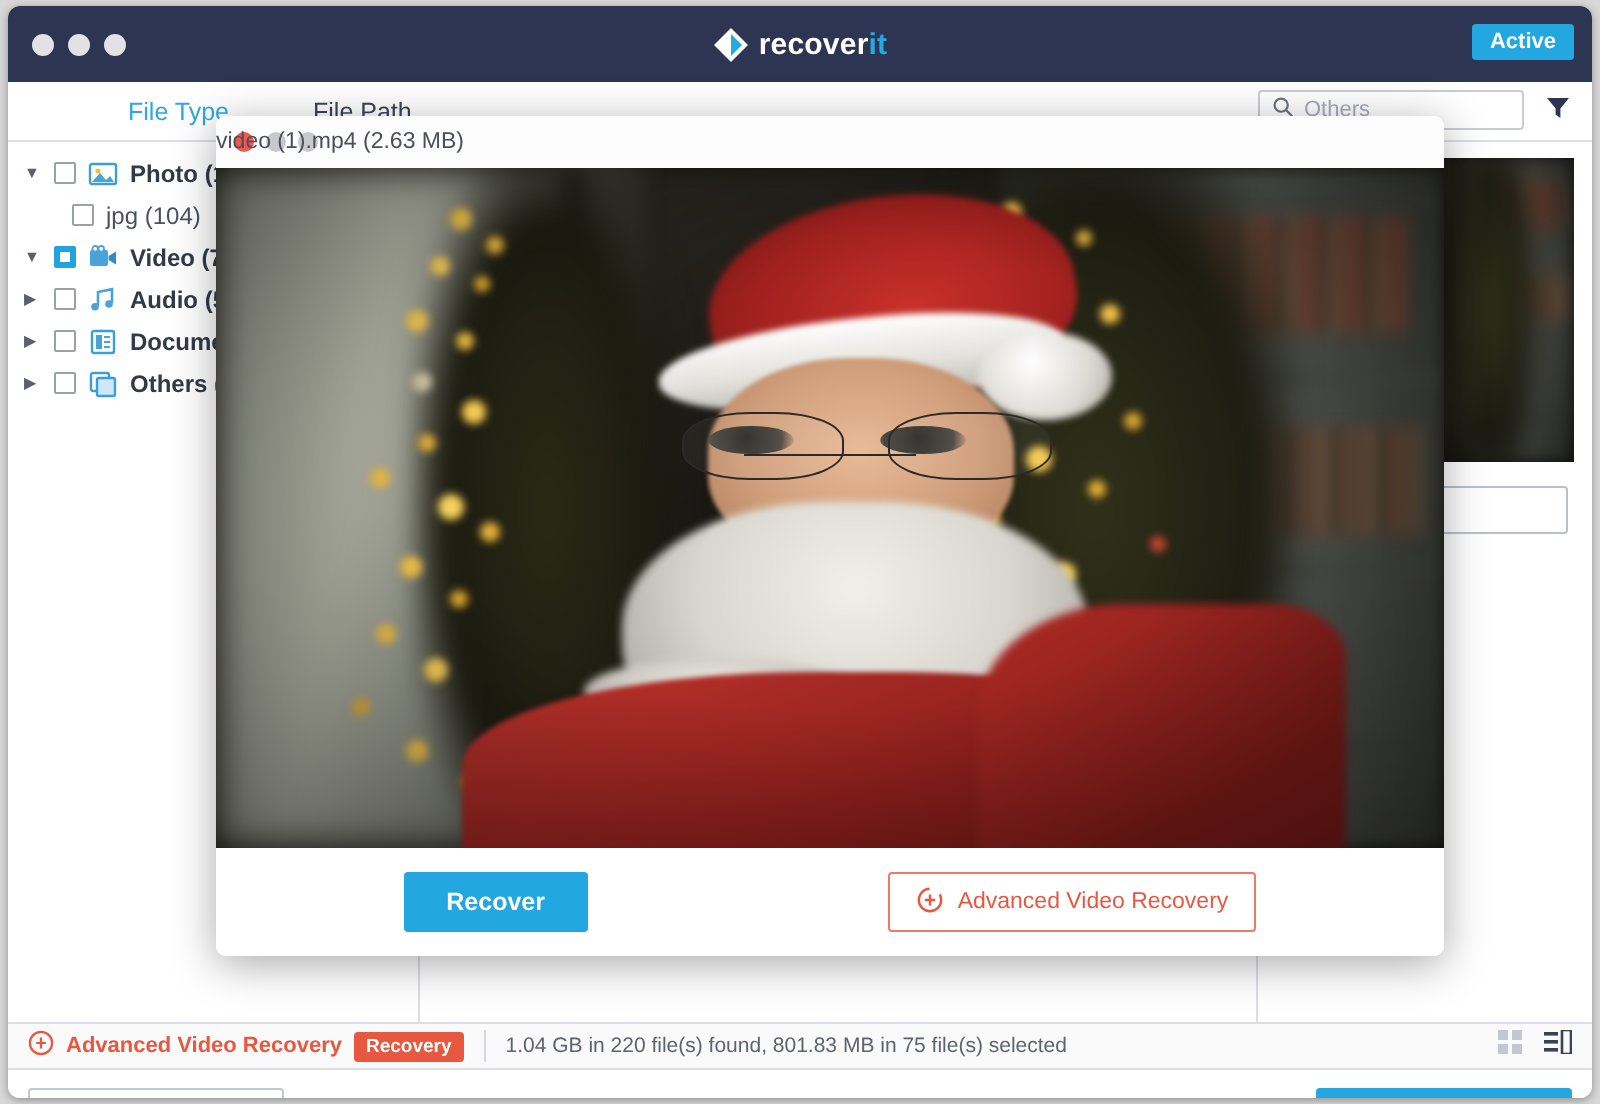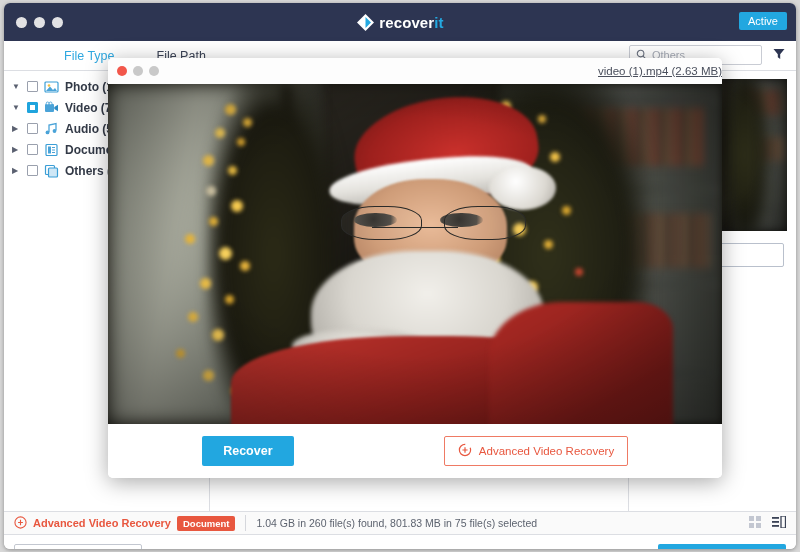--- a/index.html
+++ b/index.html
@@ -34,21 +34,21 @@
     position: absolute; left: 0; right: 0; top: 0; bottom: 0;
     display: flex; align-items: center; justify-content: center; gap: 4px;
     pointer-events: none;
   }
   .brand-mark { width: 19px; height: 19px; position: relative; }
   .brand-text { font-size: 15px; font-weight: bold; letter-spacing: .1px; color: #ffffff; }
   .brand-text i { font-style: normal; color: #24a9e1; }
   .active-badge {
     position: absolute; right: 9px; top: 9px;
     background: #22a7e0; color: #fff;
-    font-size: 11px; font-weight: normal;
+    font-size: 11px; font-weight: bold;
     padding: 3px 9px; border-radius: 2px;
   }
 
   
   .tabbar {
     height: 30px; background: #fff;
     border-bottom: 1px solid #dcdee3;
     display: flex; align-items: center; position: relative;
   }
   .tab {
@@ -162,22 +162,22 @@
     overflow: hidden;
   }
   .modal-bar {
     height: 26px; position: relative;
     display: flex; align-items: center; background: #fdfdfd;
   }
   .modal-traffic { display: flex; gap: 6px; padding-left: 9px; }
   .modal-traffic span { width: 10px; height: 10px; border-radius: 50%; background: #c9c9c9; }
   .modal-traffic span.red { background: #f2574b; }
   .modal-title {
-    position: absolute; left: 0; right: 0; text-align: right;
-    font-size: 11.5px; color: #4a4f5c; text-decoration: underline;
+    position: absolute; left: 0; right: 12px; text-align: left;
+    font-size: 11.5px; color: #4a4f5c;
   }
   .video-frame {
     height: 340px; position: relative; overflow: hidden;
     background: #17160f;
   }
   .modal-actions {
     height: 54px; display: flex; align-items: center;
     justify-content: center; gap: 150px; background: #fff;
   }
   .btn-recover {
@@ -369,20 +369,24 @@
         <span class="ficon">
           <svg width="15" height="14" viewBox="0 0 15 14">
             <rect x="1" y="2" width="13" height="10" rx="1" fill="#fff" stroke="#3b9ed6" stroke-width="1.2"></rect>
             <circle cx="5" cy="5.5" r="1.3" fill="#f0c040"></circle>
             <path d="M2 11 L6 6.5 L9 10 L11 8 L13 11 Z" fill="#4aa3d8"></path>
           </svg>
         </span>
         <span class="label">Photo (104)</span>
       </div>
 
+      <div class="tree-row child">
+        <span class="cbx"></span>
+        <span class="label">jpg (104)</span>
+      </div>
 
       <div class="tree-row">
         <span class="arrow down"></span>
         <span class="cbx on"></span>
         <span class="ficon">
           <svg width="15" height="14" viewBox="0 0 15 14">
             <rect x="1" y="3" width="9" height="8" rx="1" fill="#4aa3d8"></rect>
             <path d="M10.3 6 L14 3.8 V10.2 L10.3 8 Z" fill="#2d8cc4"></path>
             <circle cx="3.6" cy="2.4" r="1.4" fill="#fff" stroke="#4aa3d8" stroke-width=".9"></circle>
             <circle cx="6.6" cy="2.4" r="1.4" fill="#fff" stroke="#4aa3d8" stroke-width=".9"></circle>
@@ -467,24 +471,24 @@
 
   <div class="statusbar">
     <div class="avr-link">
       <span>
         <svg width="13" height="13" viewBox="0 0 14 14">
           <circle cx="7" cy="7" r="6" fill="none" stroke="#e8573f" stroke-width="1.2"></circle>
           <path d="M7 4 V10 M4.4 7 H9.6" stroke="#e8573f" stroke-width="1.2"></path>
         </svg>
       </span>
       <span>Advanced Video Recovery</span>
-      <span class="avr-tag">Document</span>
+      <span class="avr-tag">Recovery</span>
     </div>
     <div class="status-sep"></div>
-    <div class="status-text">1.04 GB in 260 file(s) found, 801.83 MB in 75 file(s) selected</div>
+    <div class="status-text">1.04 GB in 220 file(s) found, 801.83 MB in 75 file(s) selected</div>
     <div class="view-toggle">
       <span>
         <svg width="13" height="12" viewBox="0 0 13 12">
           <rect x="0" y="0" width="5" height="5" fill="#c3c7d1"></rect>
           <rect x="7" y="0" width="5" height="5" fill="#c3c7d1"></rect>
           <rect x="0" y="7" width="5" height="5" fill="#c3c7d1"></rect>
           <rect x="7" y="7" width="5" height="5" fill="#c3c7d1"></rect>
         </svg>
       </span>
       <span>

